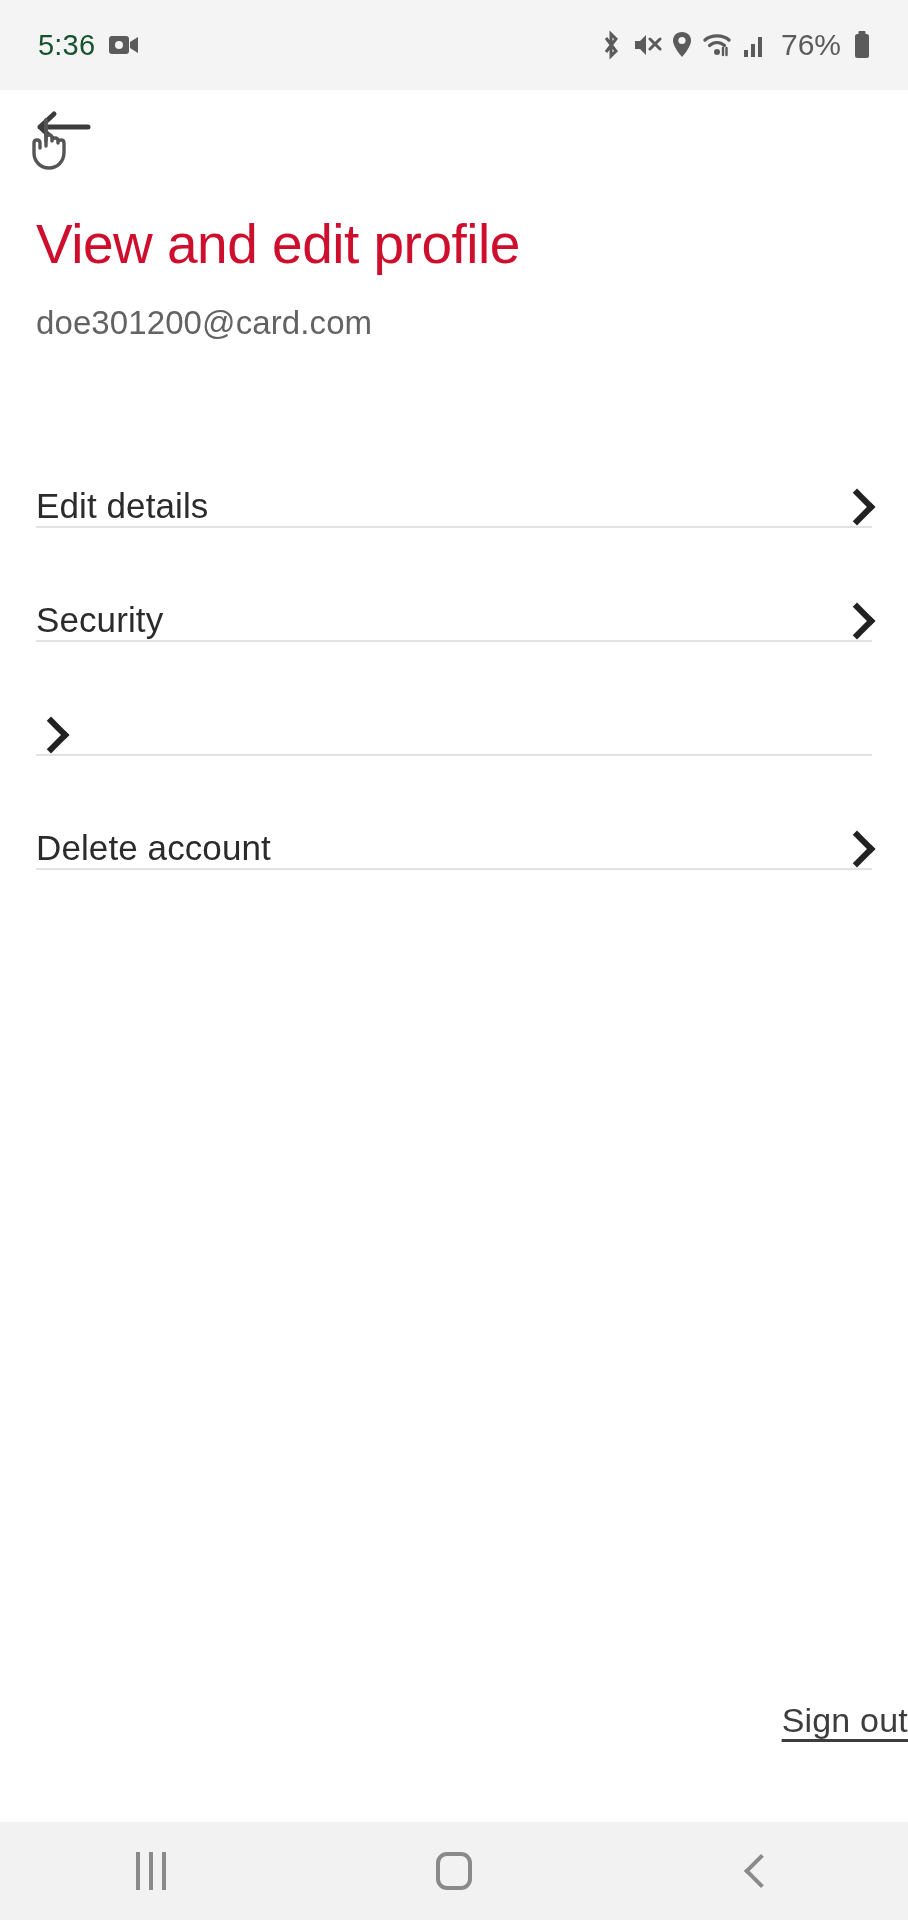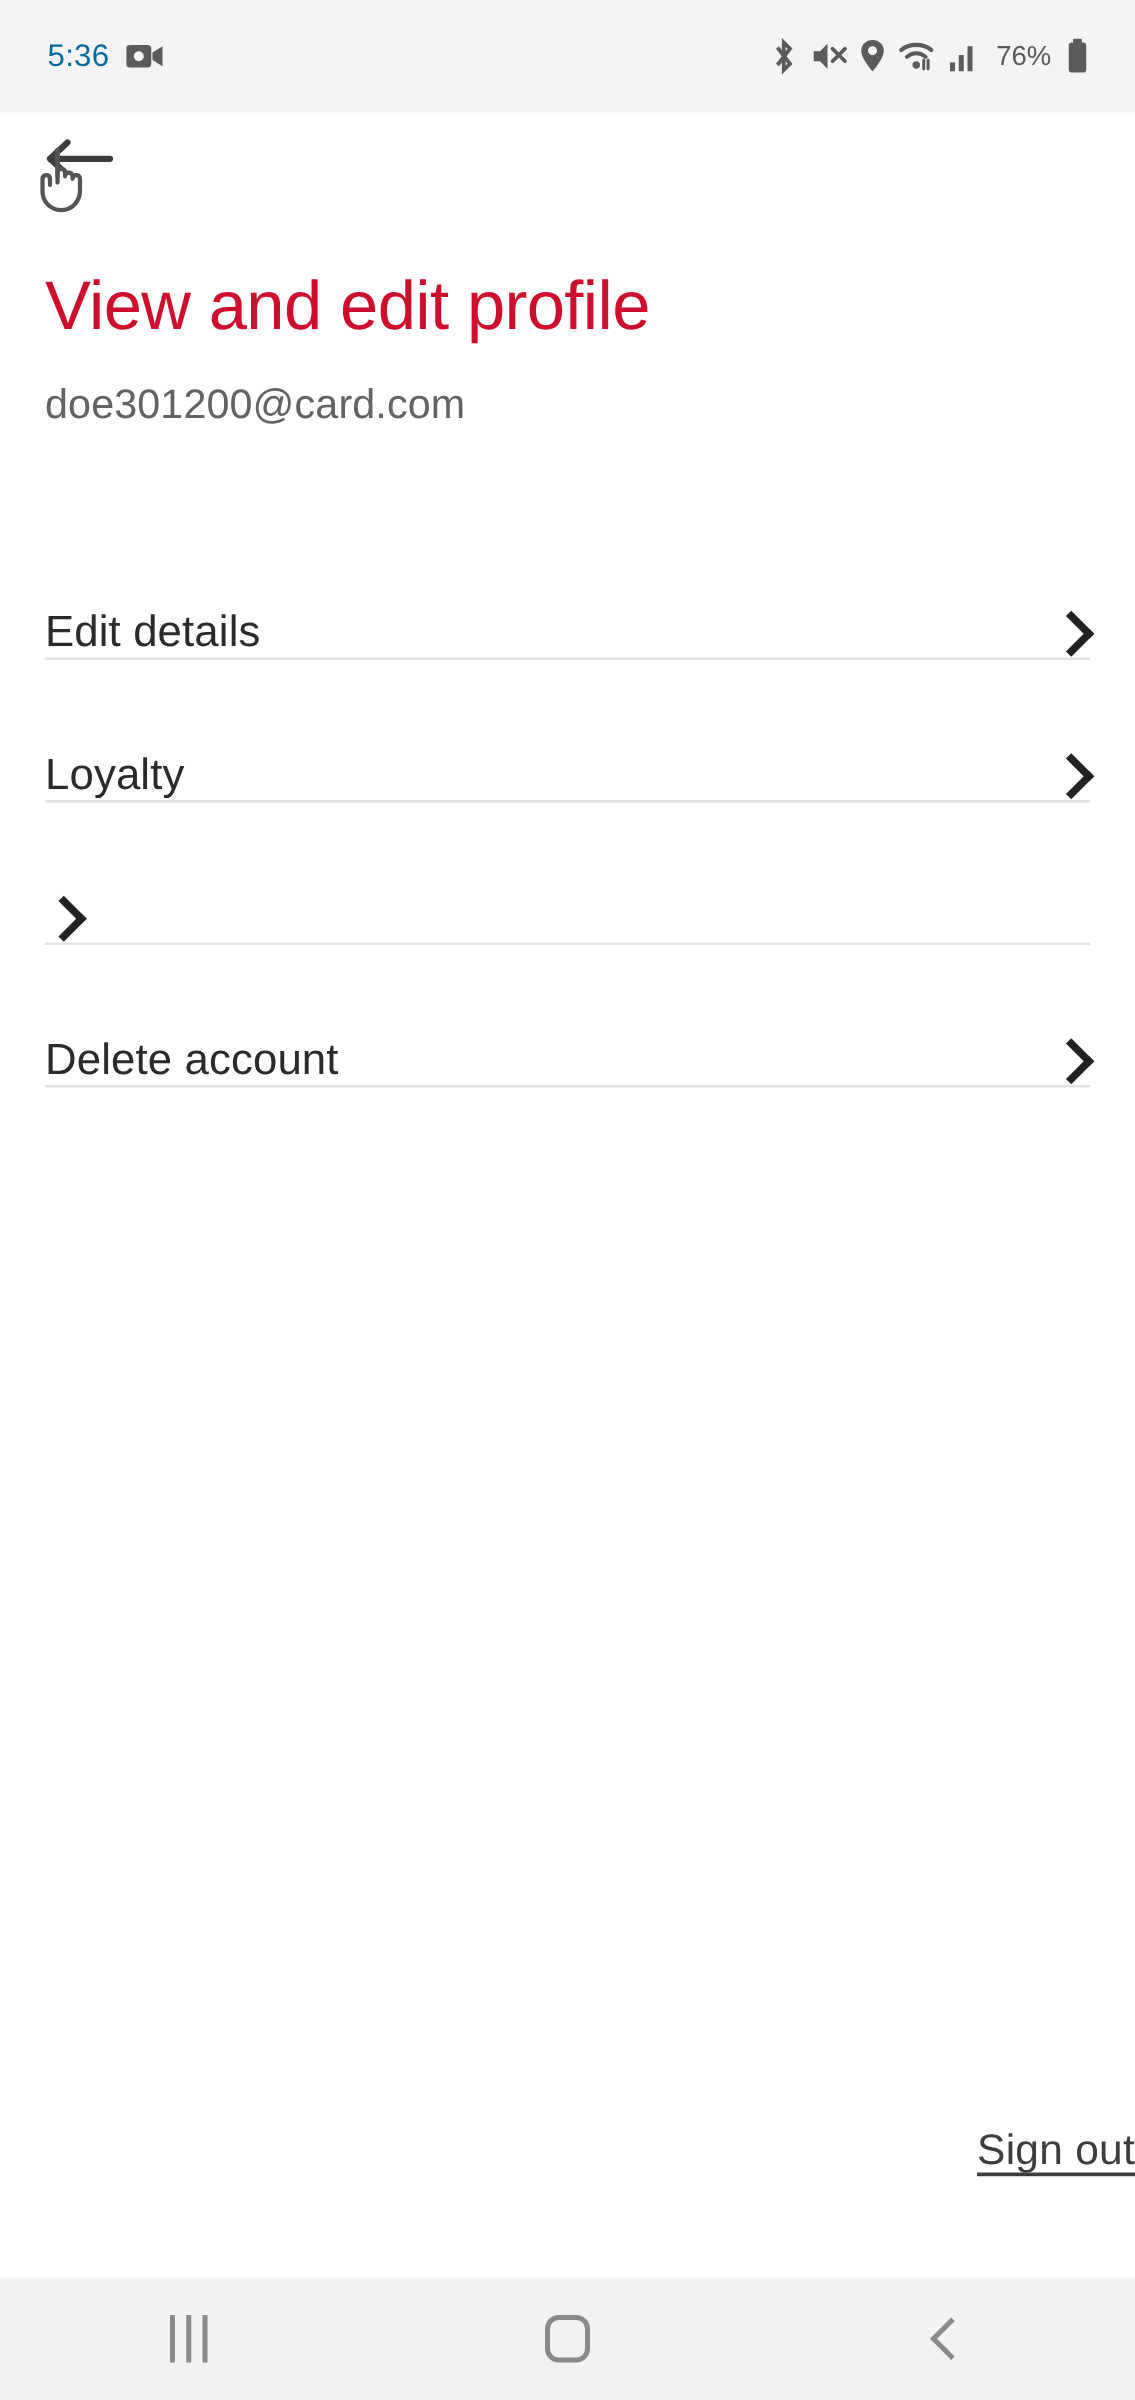--- a/index.html
+++ b/index.html
@@ -28,31 +28,31 @@
     justify-content: space-between;
     padding: 0 36px 0 38px;
     flex: 0 0 auto;
   }
   .status-left {
     display: flex;
     align-items: center;
     gap: 14px;
   }
   .status-time {
-    font-size: 25px;
-    color: #0369a1;
+    font-size: 29px;
+    color: #14532d;
     letter-spacing: 0.2px;
   }
   .status-right {
     display: flex;
     align-items: center;
     gap: 9px;
   }
   .status-battery-text {
-    font-size: 22px;
+    font-size: 30px;
     color: #5b5b5b;
     margin-left: 5px;
     margin-right: 2px;
   }
   .sicon { display: block; }
 
   
   .nav-top {
     height: 104px;
     position: relative;
@@ -269,21 +269,21 @@
   </div>
 
   <div class="menu-list">
 
     <div class="menu-row">
       <span class="menu-label">Edit details</span>
       <span class="chevron"></span>
     </div>
 
     <div class="menu-row">
-      <span class="menu-label">Loyalty</span>
+      <span class="menu-label">Security</span>
       <span class="chevron"></span>
     </div>
 
     <div class="menu-row">
       <span class="chevron"></span>
     </div>
 
     <div class="menu-row">
       <span class="menu-label">Delete account</span>
       <span class="chevron"></span>

